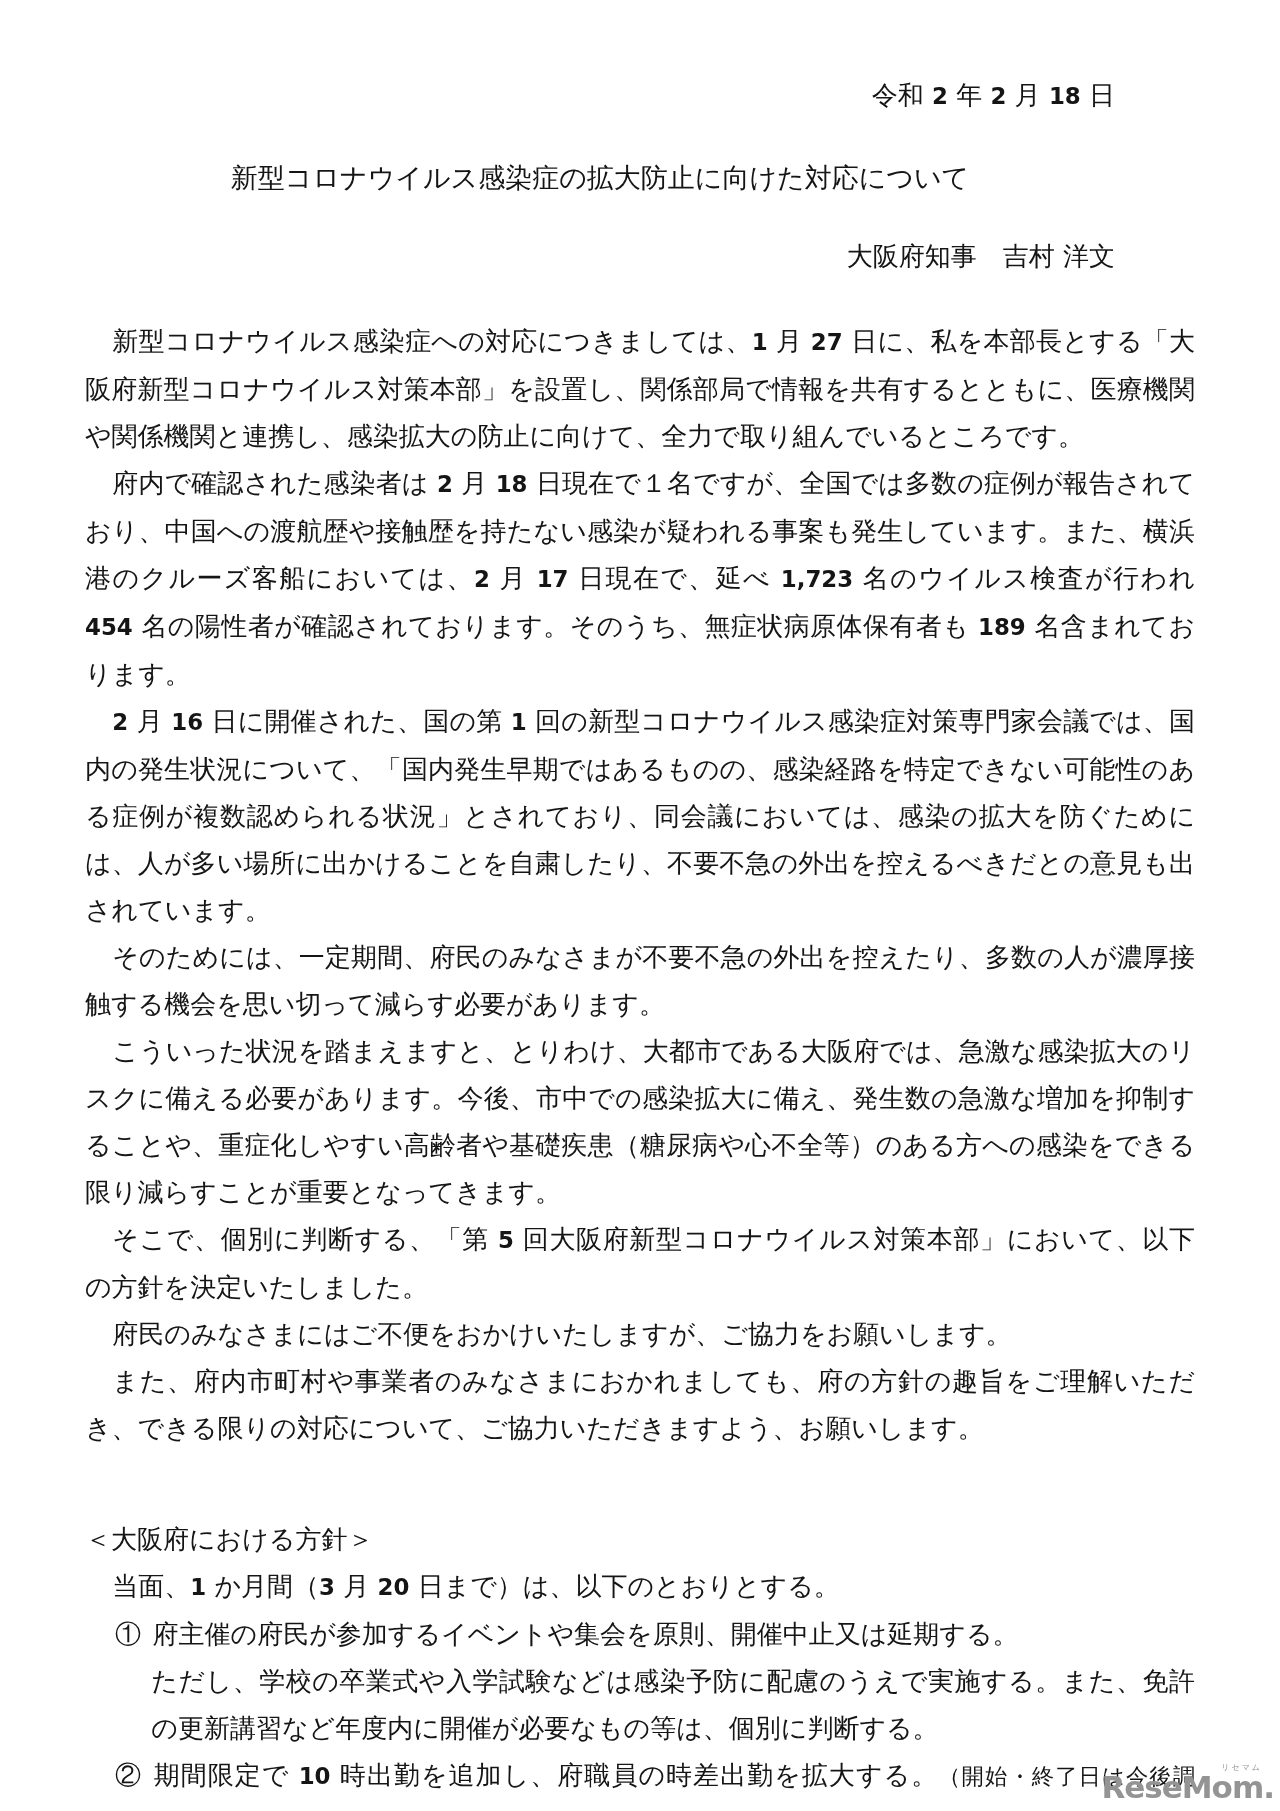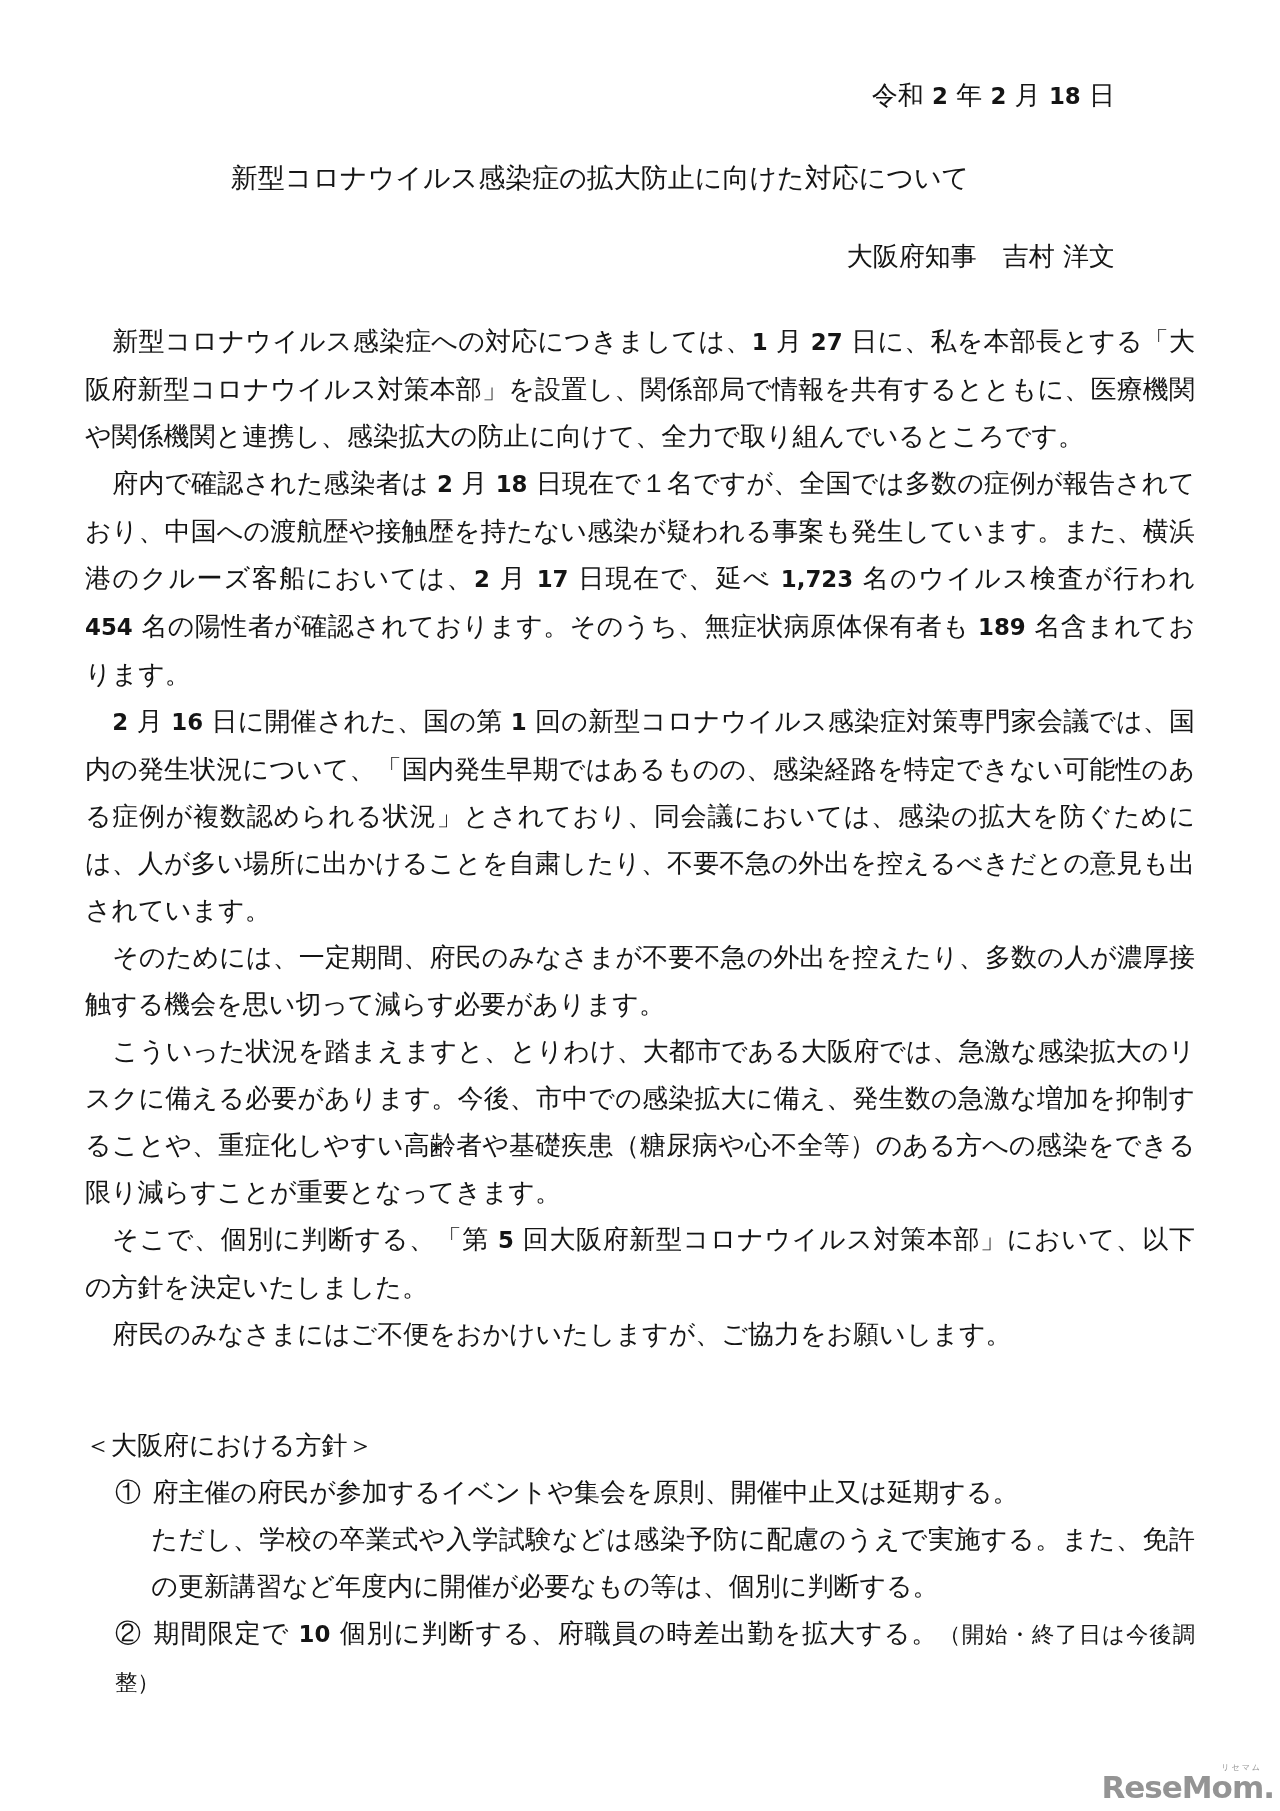--- a/index.html
+++ b/index.html
@@ -83,31 +83,33 @@
   <div class="signature-line">大阪府知事　吉村 洋文</div>
 
   <div class="body-text">
     <div class="para"><span>新型コロナウイルス感染症への対応につきましては、</span><span class="num">1</span><span> 月 </span><span class="num">27</span><span> 日に、私を本部長とする「大阪府新型コロナウイルス対策本部」を設置し、関係部局で情報を共有するとともに、医療機関や関係機関と連携し、感染拡大の防止に向けて、全力で取り組んでいるところです。</span></div>
     <div class="para"><span>府内で確認された感染者は </span><span class="num">2</span><span> 月 </span><span class="num">18</span><span> 日現在で１名ですが、全国では多数の症例が報告されており、中国への渡航歴や接触歴を持たない感染が疑われる事案も発生しています。また、横浜港のクルーズ客船においては、</span><span class="num">2</span><span> 月 </span><span class="num">17</span><span> 日現在で、延べ </span><span class="num">1,723</span><span> 名のウイルス検査が行われ </span><span class="num">454</span><span> 名の陽性者が確認されております。そのうち、無症状病原体保有者も </span><span class="num">189</span><span> 名含まれております。</span></div>
     <div class="para"><span class="num">2</span><span> 月 </span><span class="num">16</span><span> 日に開催された、国の第 </span><span class="num">1</span><span> 回の新型コロナウイルス感染症対策専門家会議では、国内の発生状況について、「国内発生早期ではあるものの、感染経路を特定できない可能性のある症例が複数認められる状況」とされており、同会議においては、感染の拡大を防ぐためには、人が多い場所に出かけることを自粛したり、不要不急の外出を控えるべきだとの意見も出されています。</span></div>
     <div class="para"><span>そのためには、一定期間、府民のみなさまが不要不急の外出を控えたり、多数の人が濃厚接触する機会を思い切って減らす必要があります。</span></div>
     <div class="para"><span>こういった状況を踏まえますと、とりわけ、大都市である大阪府では、急激な感染拡大のリスクに備える必要があります。今後、市中での感染拡大に備え、発生数の急激な増加を抑制することや、重症化しやすい高齢者や基礎疾患（糖尿病や心不全等）のある方への感染をできる限り減らすことが重要となってきます。</span></div>
     <div class="para"><span>そこで、個別に判断する、「第 </span><span class="num">5</span><span> 回大阪府新型コロナウイルス対策本部」において、以下の方針を決定いたしました。</span></div>
     <div class="para"><span>府民のみなさまにはご不便をおかけいたしますが、ご協力をお願いします。</span></div>
+    <div class="para"><span>また、府内市町村や事業者のみなさまにおかれましても、府の方針の趣旨をご理解いただき、できる限りの対応について、ご協力いただきますよう、お願いします。</span></div>
 
     <div class="section-heading">＜大阪府における方針＞</div>
 
+    <div class="policy-intro"><span>当面、</span><span class="num">1</span><span> か月間（</span><span class="num">3</span><span> 月 </span><span class="num">20</span><span> 日まで）は、以下のとおりとする。</span></div>
 
     <div class="policy-item">
       <span class="item-marker">①</span><span><span>府主催の府民が参加するイベントや集会を原則、開催中止又は延期する。</span></span>
     </div>
     <div class="policy-note"><span>ただし、学校の卒業式や入学試験などは感染予防に配慮のうえで実施する。また、免許の更新講習など年度内に開催が必要なもの等は、個別に判断する。</span></div>
 
     <div class="policy-item">
-      <span class="item-marker">②</span><span><span>期間限定で </span><span class="num">10</span><span> 個別に判断する、府職員の時差出勤を拡大する。</span><span class="small">（開始・終了日は今後調整）</span></span>
+      <span class="item-marker">②</span><span><span>期間限定で </span><span class="num">10</span><span> 時出勤を追加し、府職員の時差出勤を拡大する。</span><span class="small">（開始・終了日は今後調整）</span></span>
     </div>
   </div>
 
 </div>
 
 <div class="watermark" style="color: rgb(148, 148, 148);">
   <span class="wm-ruby">リセマム</span>
   <span class="wm-text">ReseMom.</span>
 </div>
 

